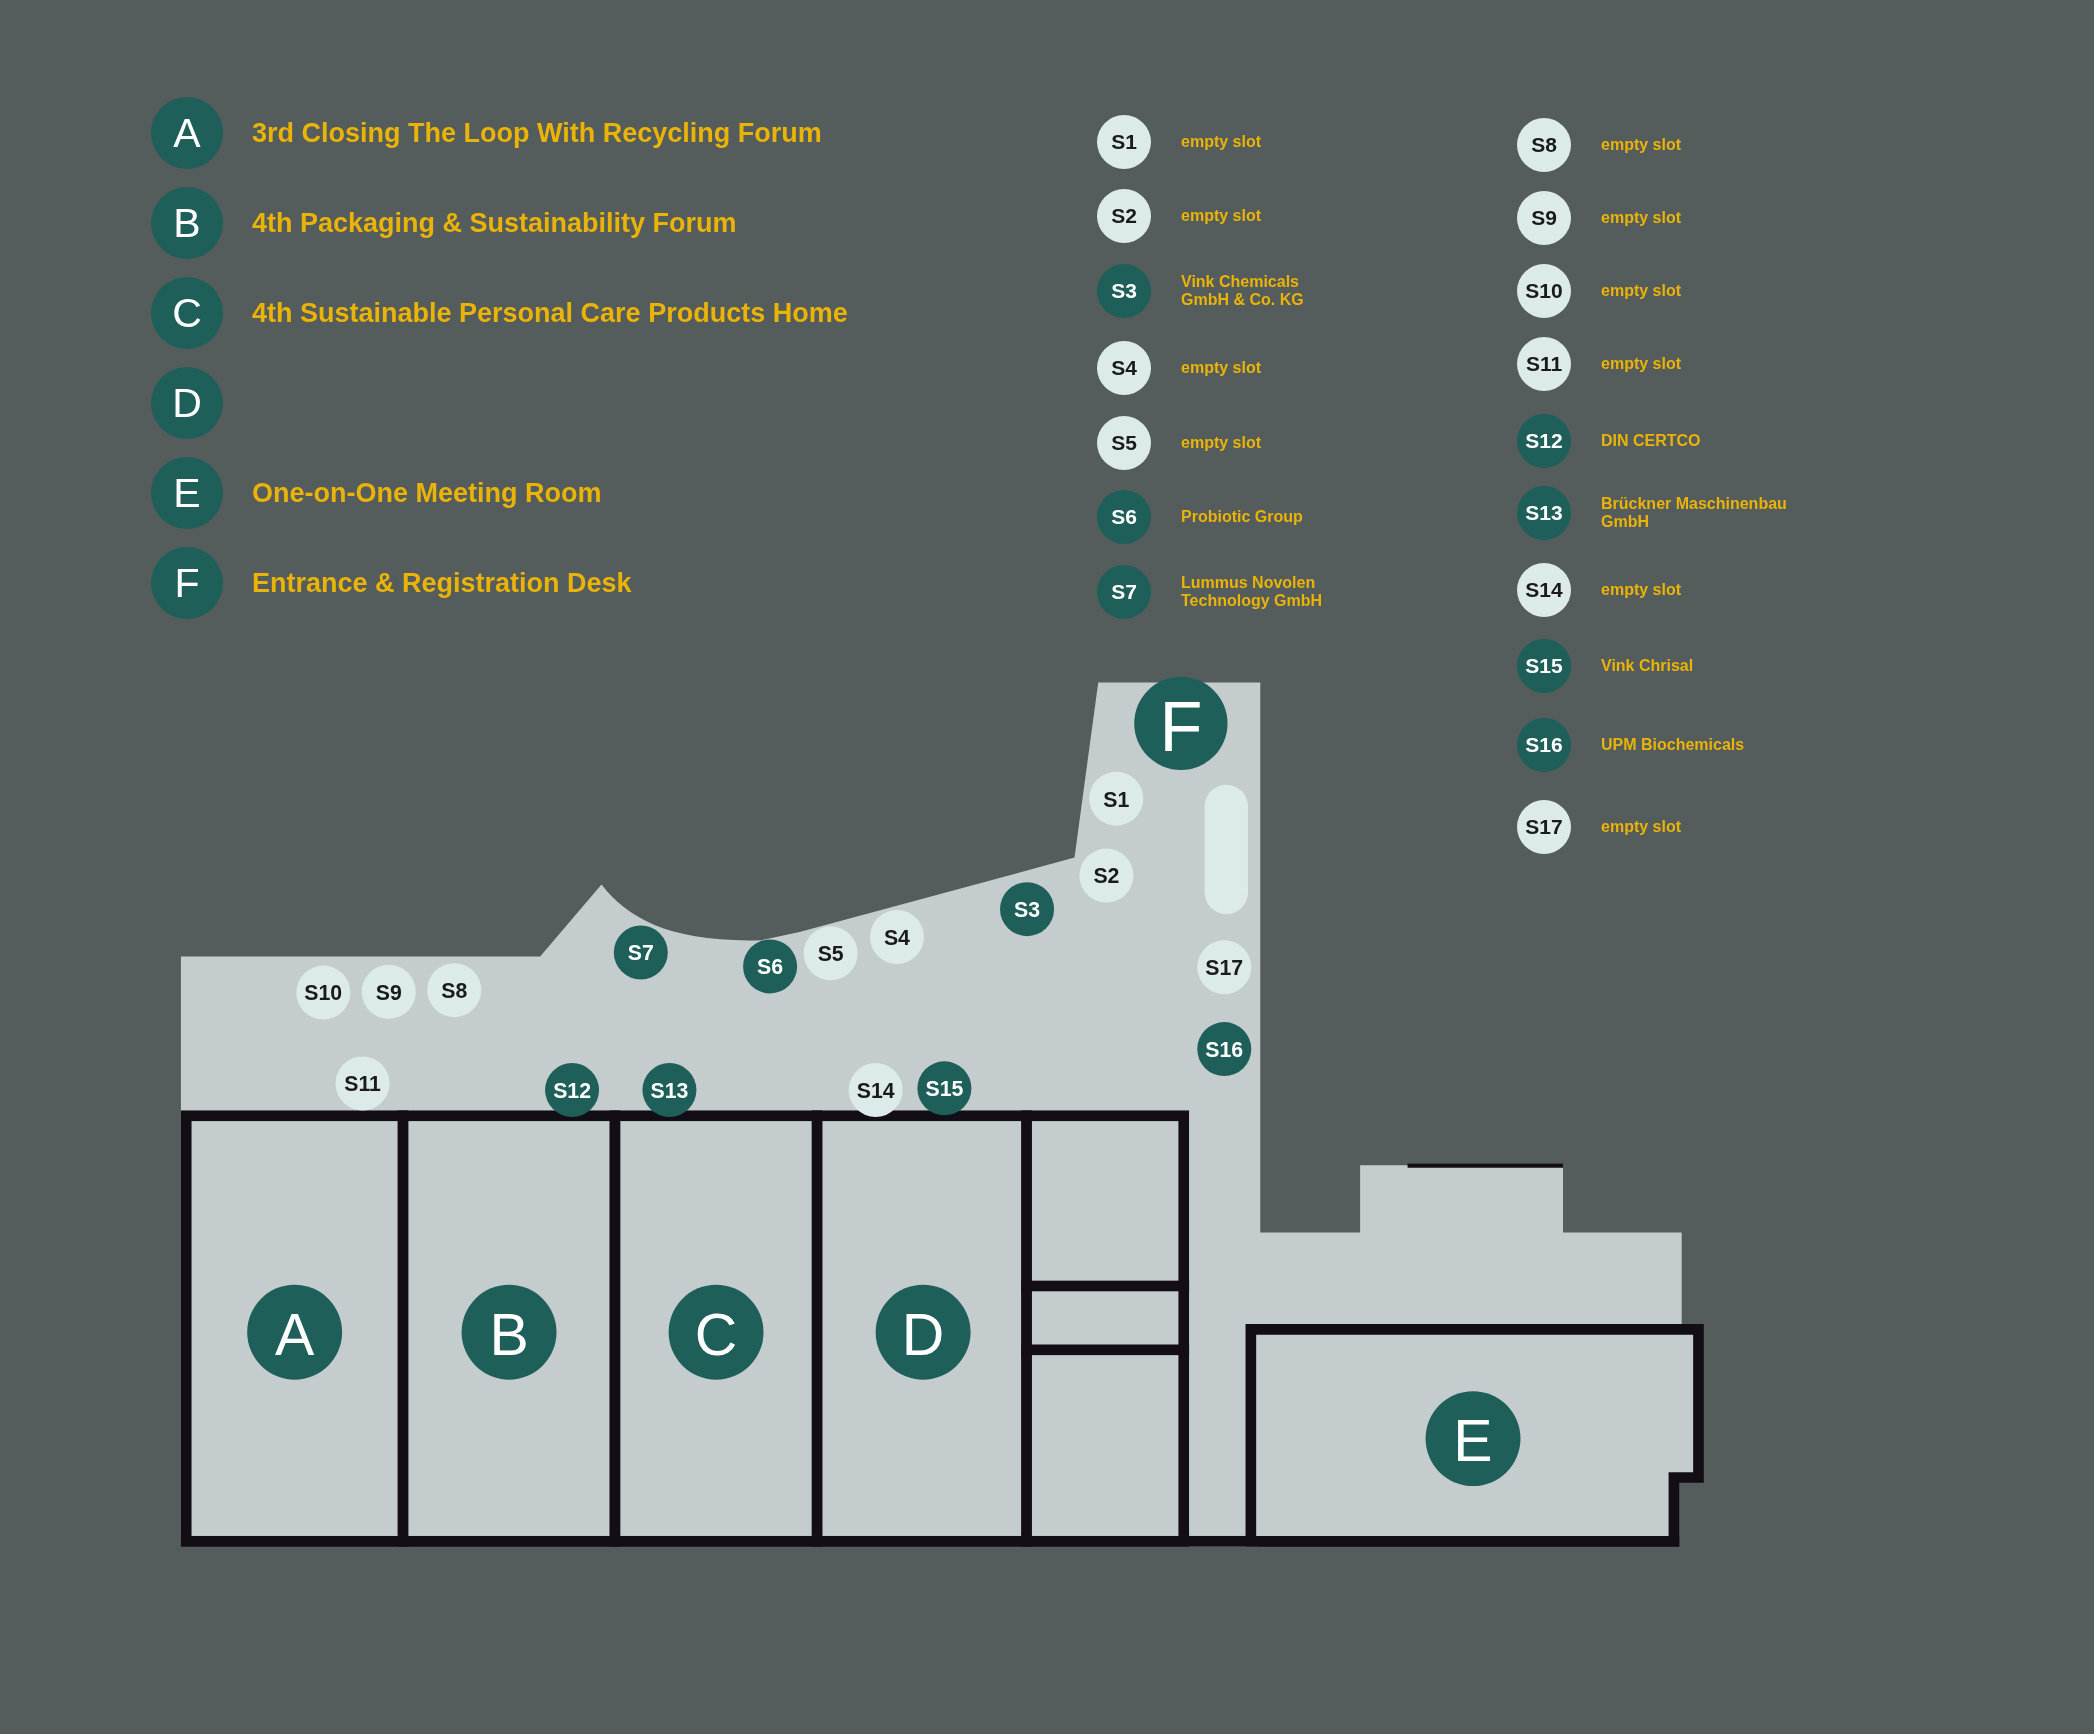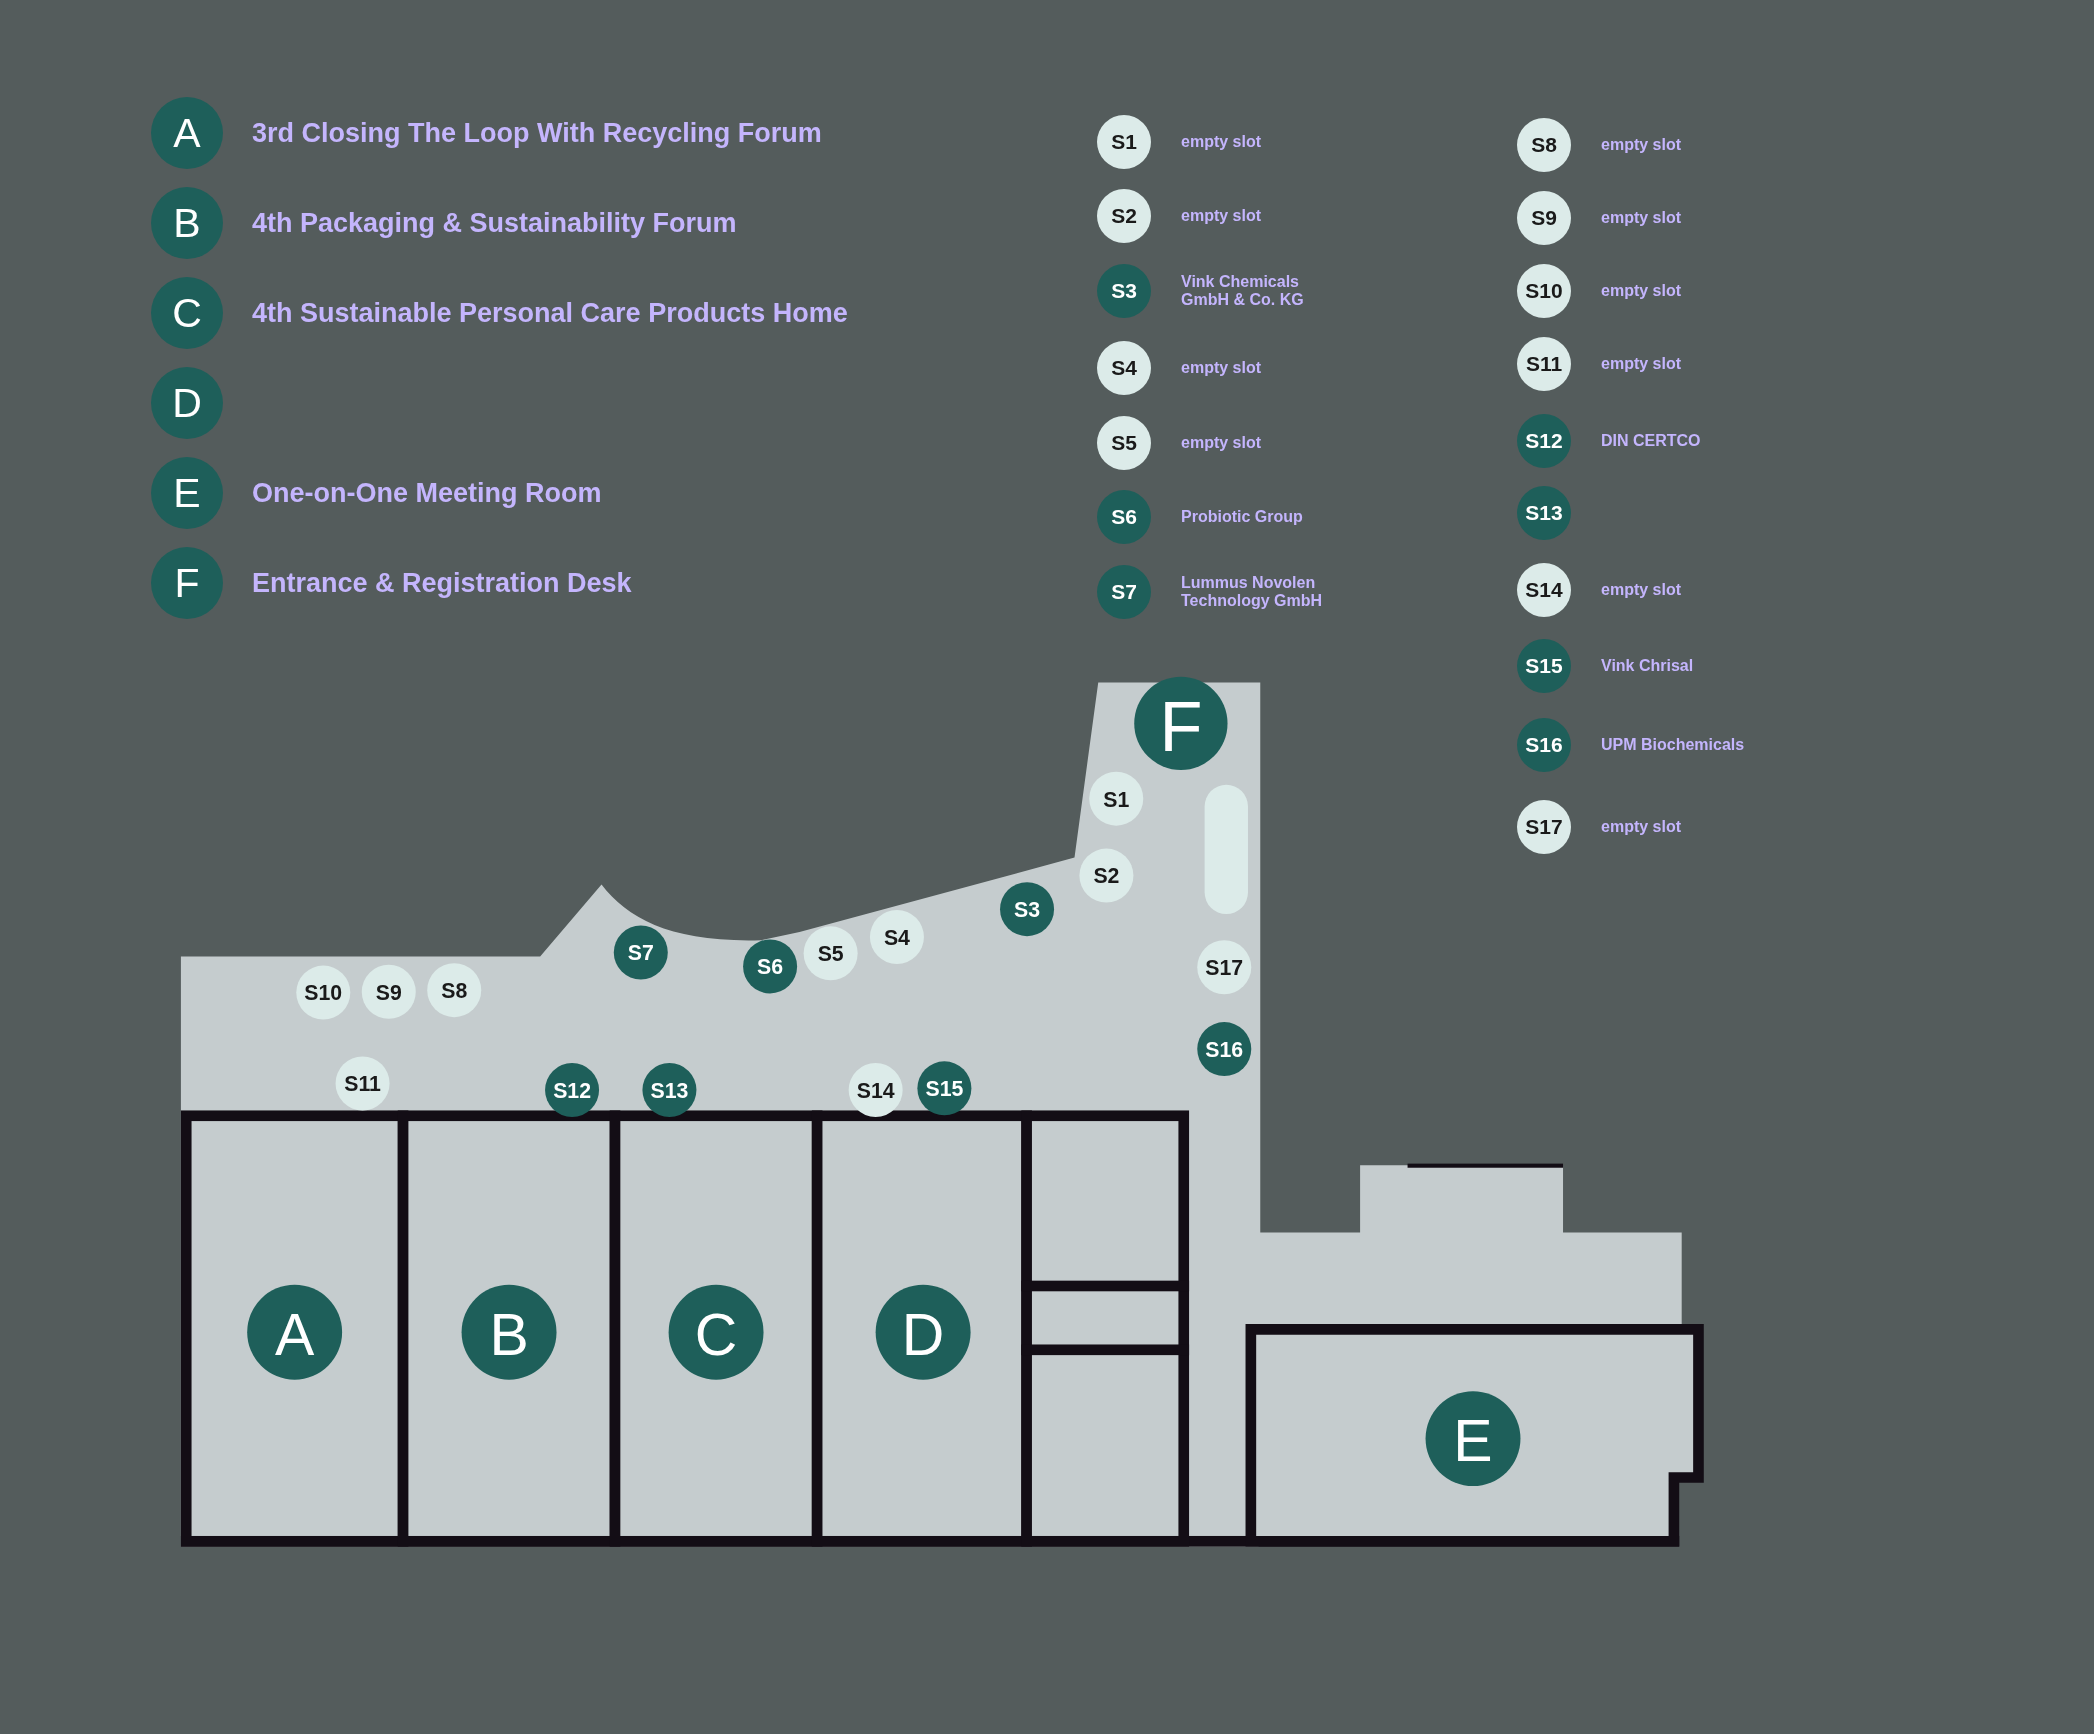--- a/index.html
+++ b/index.html
@@ -23,21 +23,21 @@
   .badge.room{
     width:72px;height:72px;
     font-size:41px;font-weight:500;
   }
   .badge.slot{
     width:54px;height:54px;
     font-size:21px;
   }
   .legend-label{
     font-weight:700;
-    color:#c4b5fd;
+    color:#eab308;
     white-space:pre-line;
     line-height:1.12;
   }
   .legend-label.room{font-size:27px;margin-left:29px;}
   .legend-label.slot{font-size:16px;margin-left:30px;}
 </style>
 </head>
 <body>
 
 <div class="stage">
@@ -195,20 +195,22 @@
       <div class="legend-row" style="left: 1517px; top: 337px; min-height: 54px;">
       <div class="badge slot" style="background: rgb(220, 235, 233); color: rgb(26, 26, 26);">S11</div>
       <div class="legend-label slot">empty slot</div>
     </div>
       <div class="legend-row" style="left: 1517px; top: 414px; min-height: 54px;">
       <div class="badge slot" style="background: rgb(30, 95, 90); color: rgb(255, 255, 255);">S12</div>
       <div class="legend-label slot">DIN CERTCO</div>
     </div>
       <div class="legend-row" style="left: 1517px; top: 486px; min-height: 54px;">
       <div class="badge slot" style="background: rgb(30, 95, 90); color: rgb(255, 255, 255);">S13</div>
+      <div class="legend-label slot">Brückner Maschinenbau
+GmbH</div>
     </div>
       <div class="legend-row" style="left: 1517px; top: 563px; min-height: 54px;">
       <div class="badge slot" style="background: rgb(220, 235, 233); color: rgb(26, 26, 26);">S14</div>
       <div class="legend-label slot">empty slot</div>
     </div>
       <div class="legend-row" style="left: 1517px; top: 639px; min-height: 54px;">
       <div class="badge slot" style="background: rgb(30, 95, 90); color: rgb(255, 255, 255);">S15</div>
       <div class="legend-label slot">Vink Chrisal</div>
     </div>
       <div class="legend-row" style="left: 1517px; top: 718px; min-height: 54px;">

